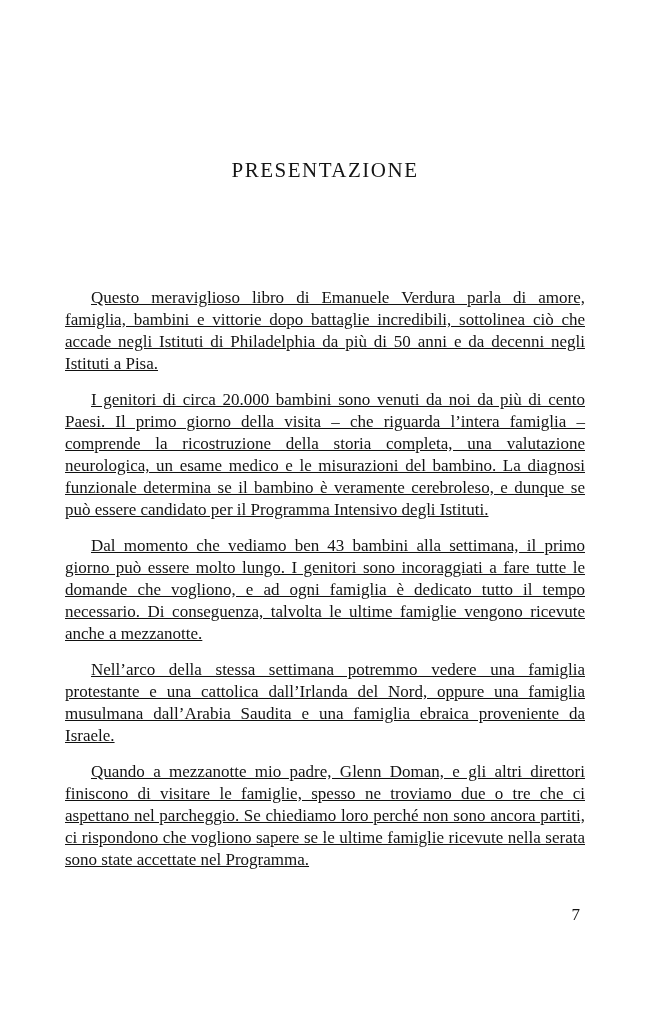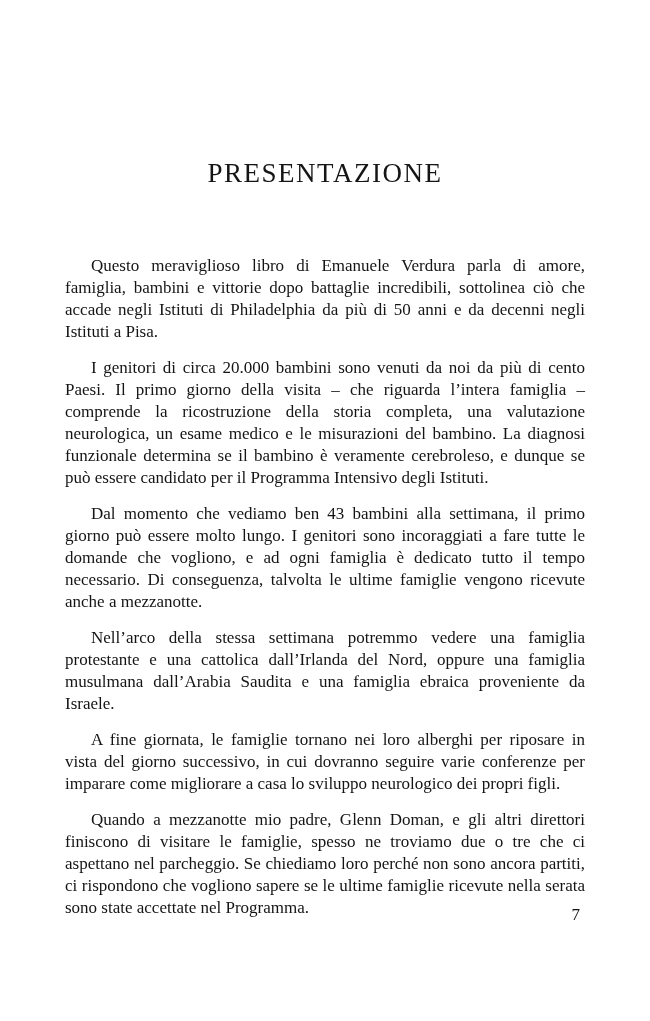--- a/index.html
+++ b/index.html
@@ -15,27 +15,28 @@
     box-sizing: border-box;
     padding: 0 65px;
     font-family: "Liberation Serif", "DejaVu Serif", serif;
     color: #111111;
     overflow: hidden;
   }
   .title {
     margin: 0;
     padding-top: 158px;
     text-align: center;
-    font-size: 27px;
+    font-size: 21px;
     font-weight: 500;
     letter-spacing: 1.5px;
     color: #151515;
   }
   .body-text {
-    margin-top: 66px;
+    margin-top: 104px;
+    text-decoration: underline;
   }
   .body-text p {
     margin: 0 0 14px 0;
     font-size: 17px;
     line-height: 22px;
     text-align: justify;
     text-indent: 26px;
     color: #141414;
   }
   .page-number {
@@ -50,18 +51,17 @@
 <body>
 
 <div class="page">
   <h1 class="title">PRESENTAZIONE</h1>
 
   <div class="body-text">
     <p>Questo meraviglioso libro di Emanuele Verdura parla di amore, famiglia, bambini e vittorie dopo battaglie incredibili, sottolinea ciò che accade negli Istituti di Philadelphia da più di 50 anni e da decenni negli Istituti a Pisa.</p>
     <p>I genitori di circa 20.000 bambini sono venuti da noi da più di cento Paesi. Il primo giorno della visita – che riguarda l’intera famiglia – comprende la ricostruzione della storia completa, una valutazione neurologica, un esame medico e le misurazioni del bambino. La diagnosi funzionale determina se il bambino è veramente cerebroleso, e dunque se può essere candidato per il Programma Intensivo degli Istituti.</p>
     <p>Dal momento che vediamo ben 43 bambini alla settimana, il primo giorno può essere molto lungo. I genitori sono incoraggiati a fare tutte le domande che vogliono, e ad ogni famiglia è dedicato tutto il tempo necessario. Di conseguenza, talvolta le ultime famiglie vengono ricevute anche a mezzanotte.</p>
     <p>Nell’arco della stessa settimana potremmo vedere una famiglia protestante e una cattolica dall’Irlanda del Nord, oppure una famiglia musulmana dall’Arabia Saudita e una famiglia ebraica proveniente da Israele.</p>
-    <p>A fine giornata, le famiglie tornano nei loro alberghi per riposare in vista del giorno successivo, in cui dovranno seguire varie conferenze per imparare come migliorare a casa lo sviluppo neurologico dei propri figli.</p>
     <p>Quando a mezzanotte mio padre, Glenn Doman, e gli altri direttori finiscono di visitare le famiglie, spesso ne troviamo due o tre che ci aspettano nel parcheggio. Se chiediamo loro perché non sono ancora partiti, ci rispondono che vogliono sapere se le ultime famiglie ricevute nella serata sono state accettate nel Programma.</p>
   </div>
 
   <div class="page-number">7</div>
 </div>
 
 </body></html>

